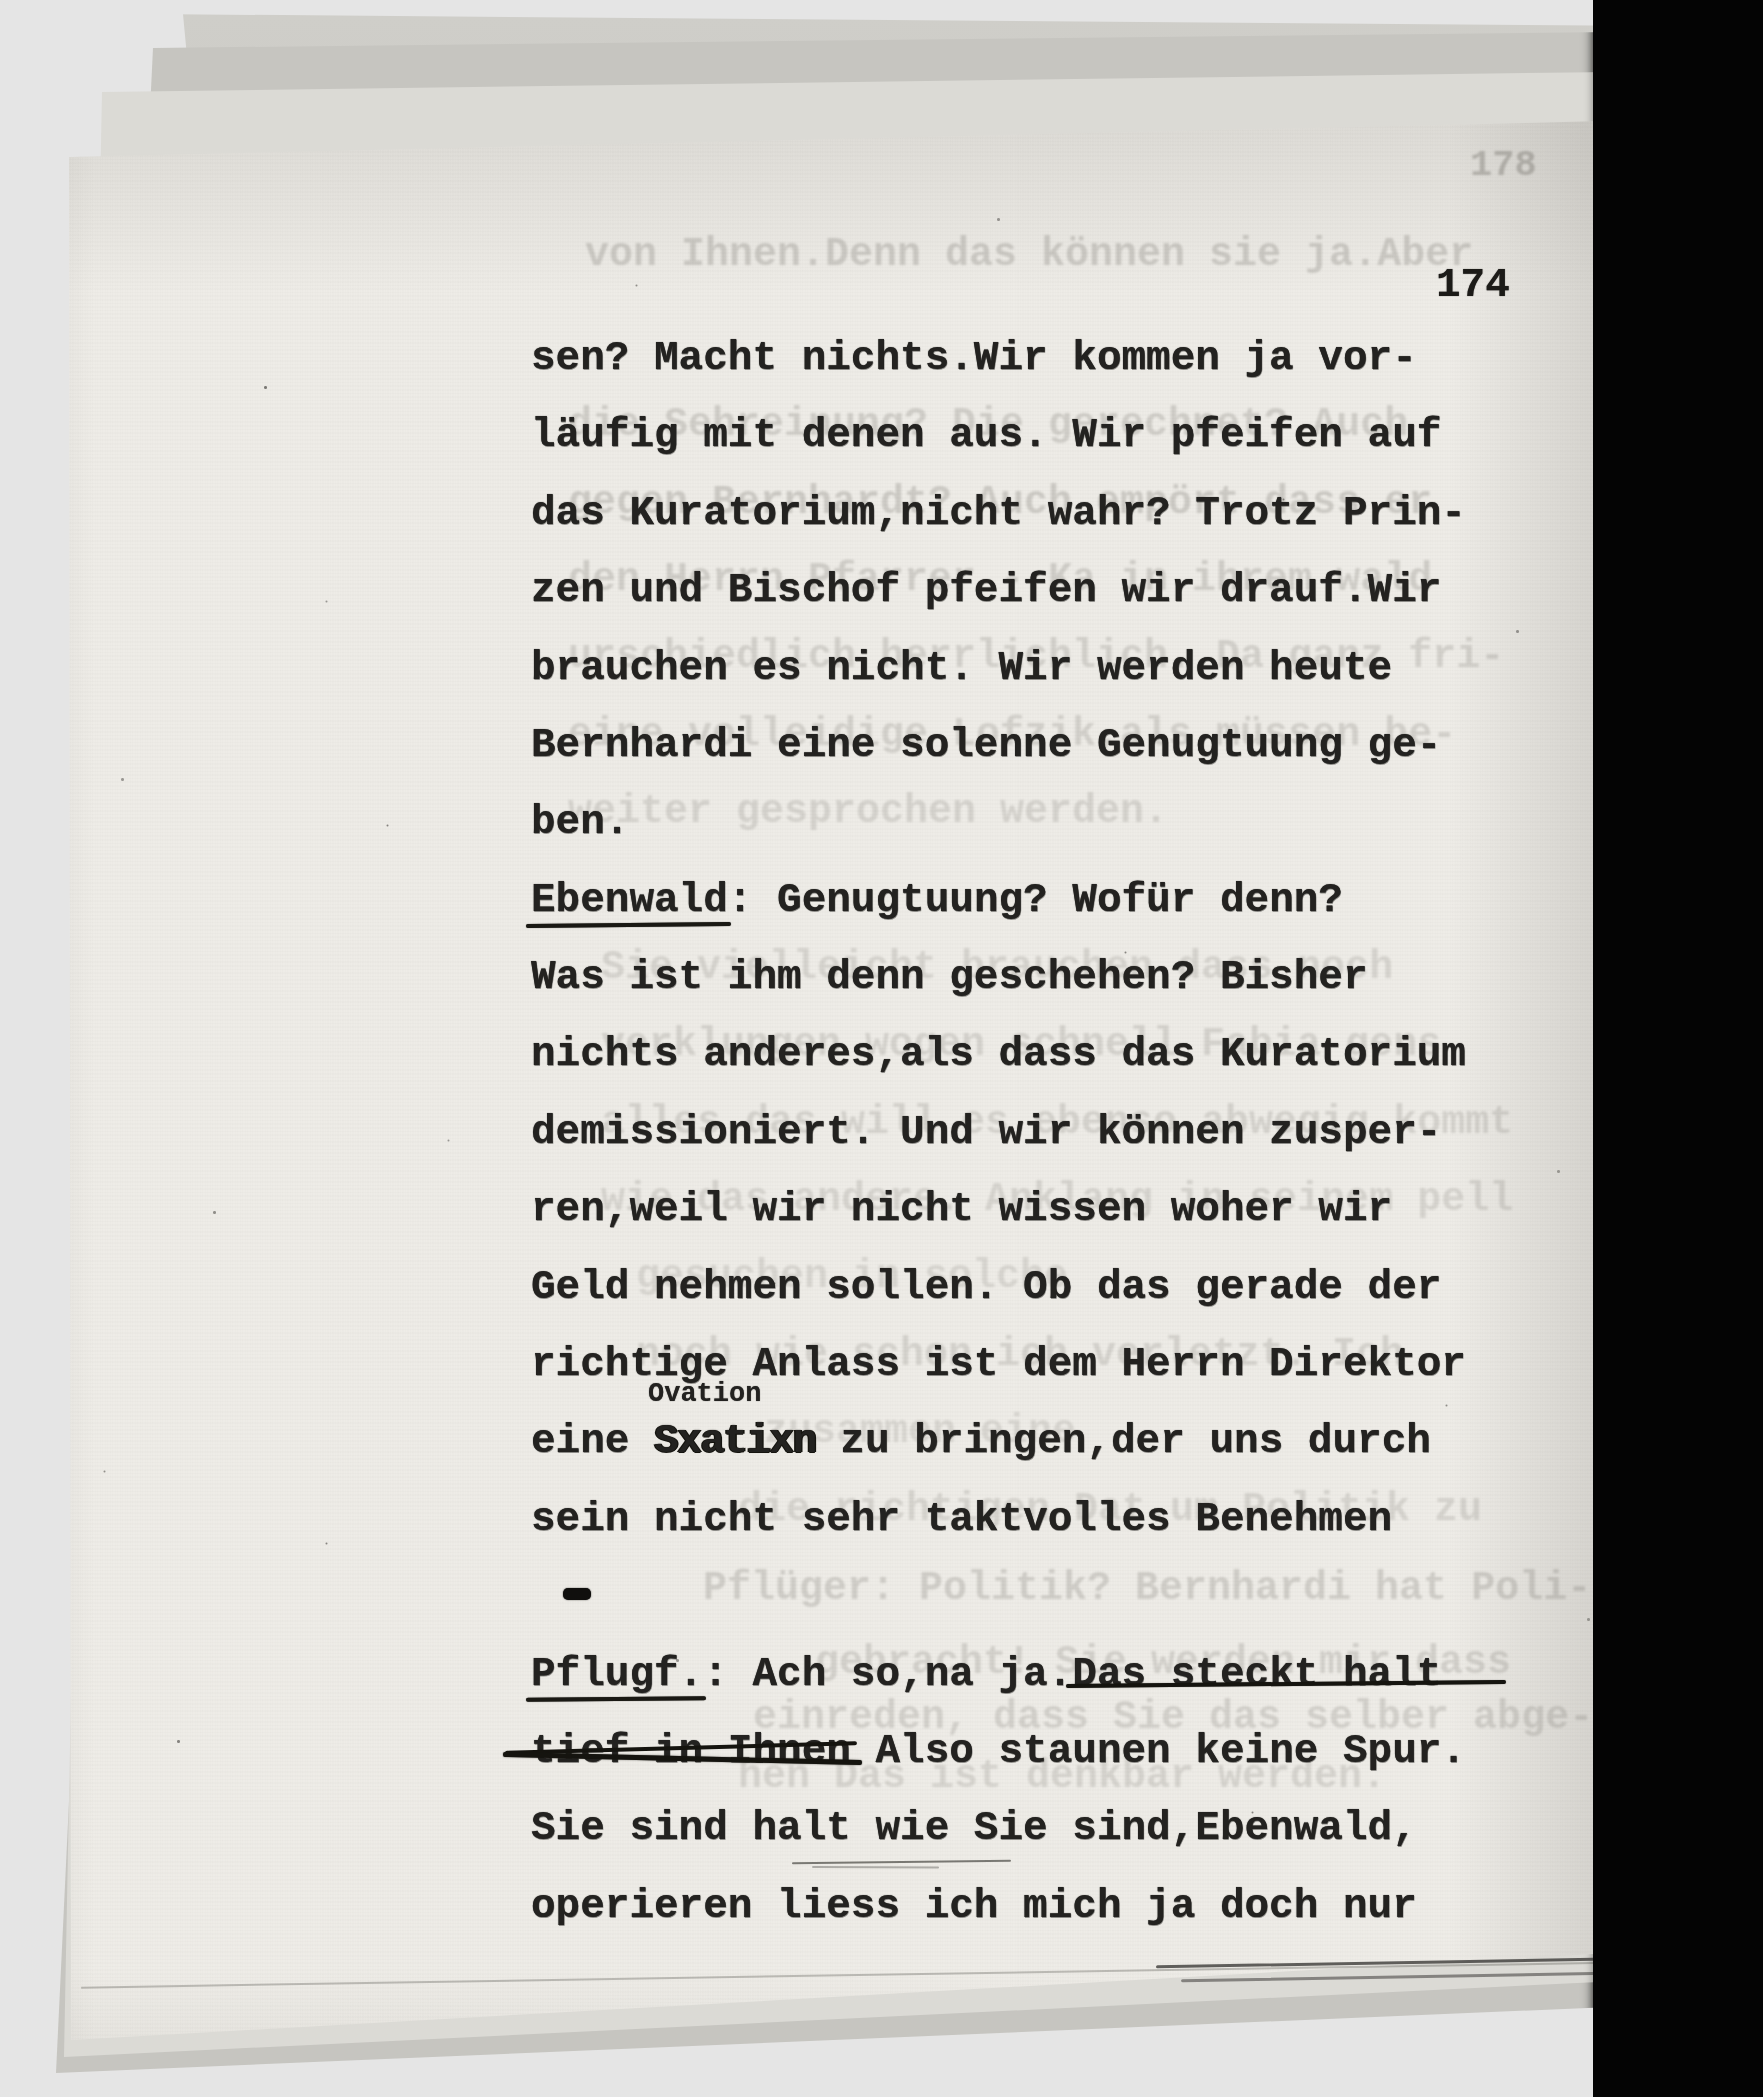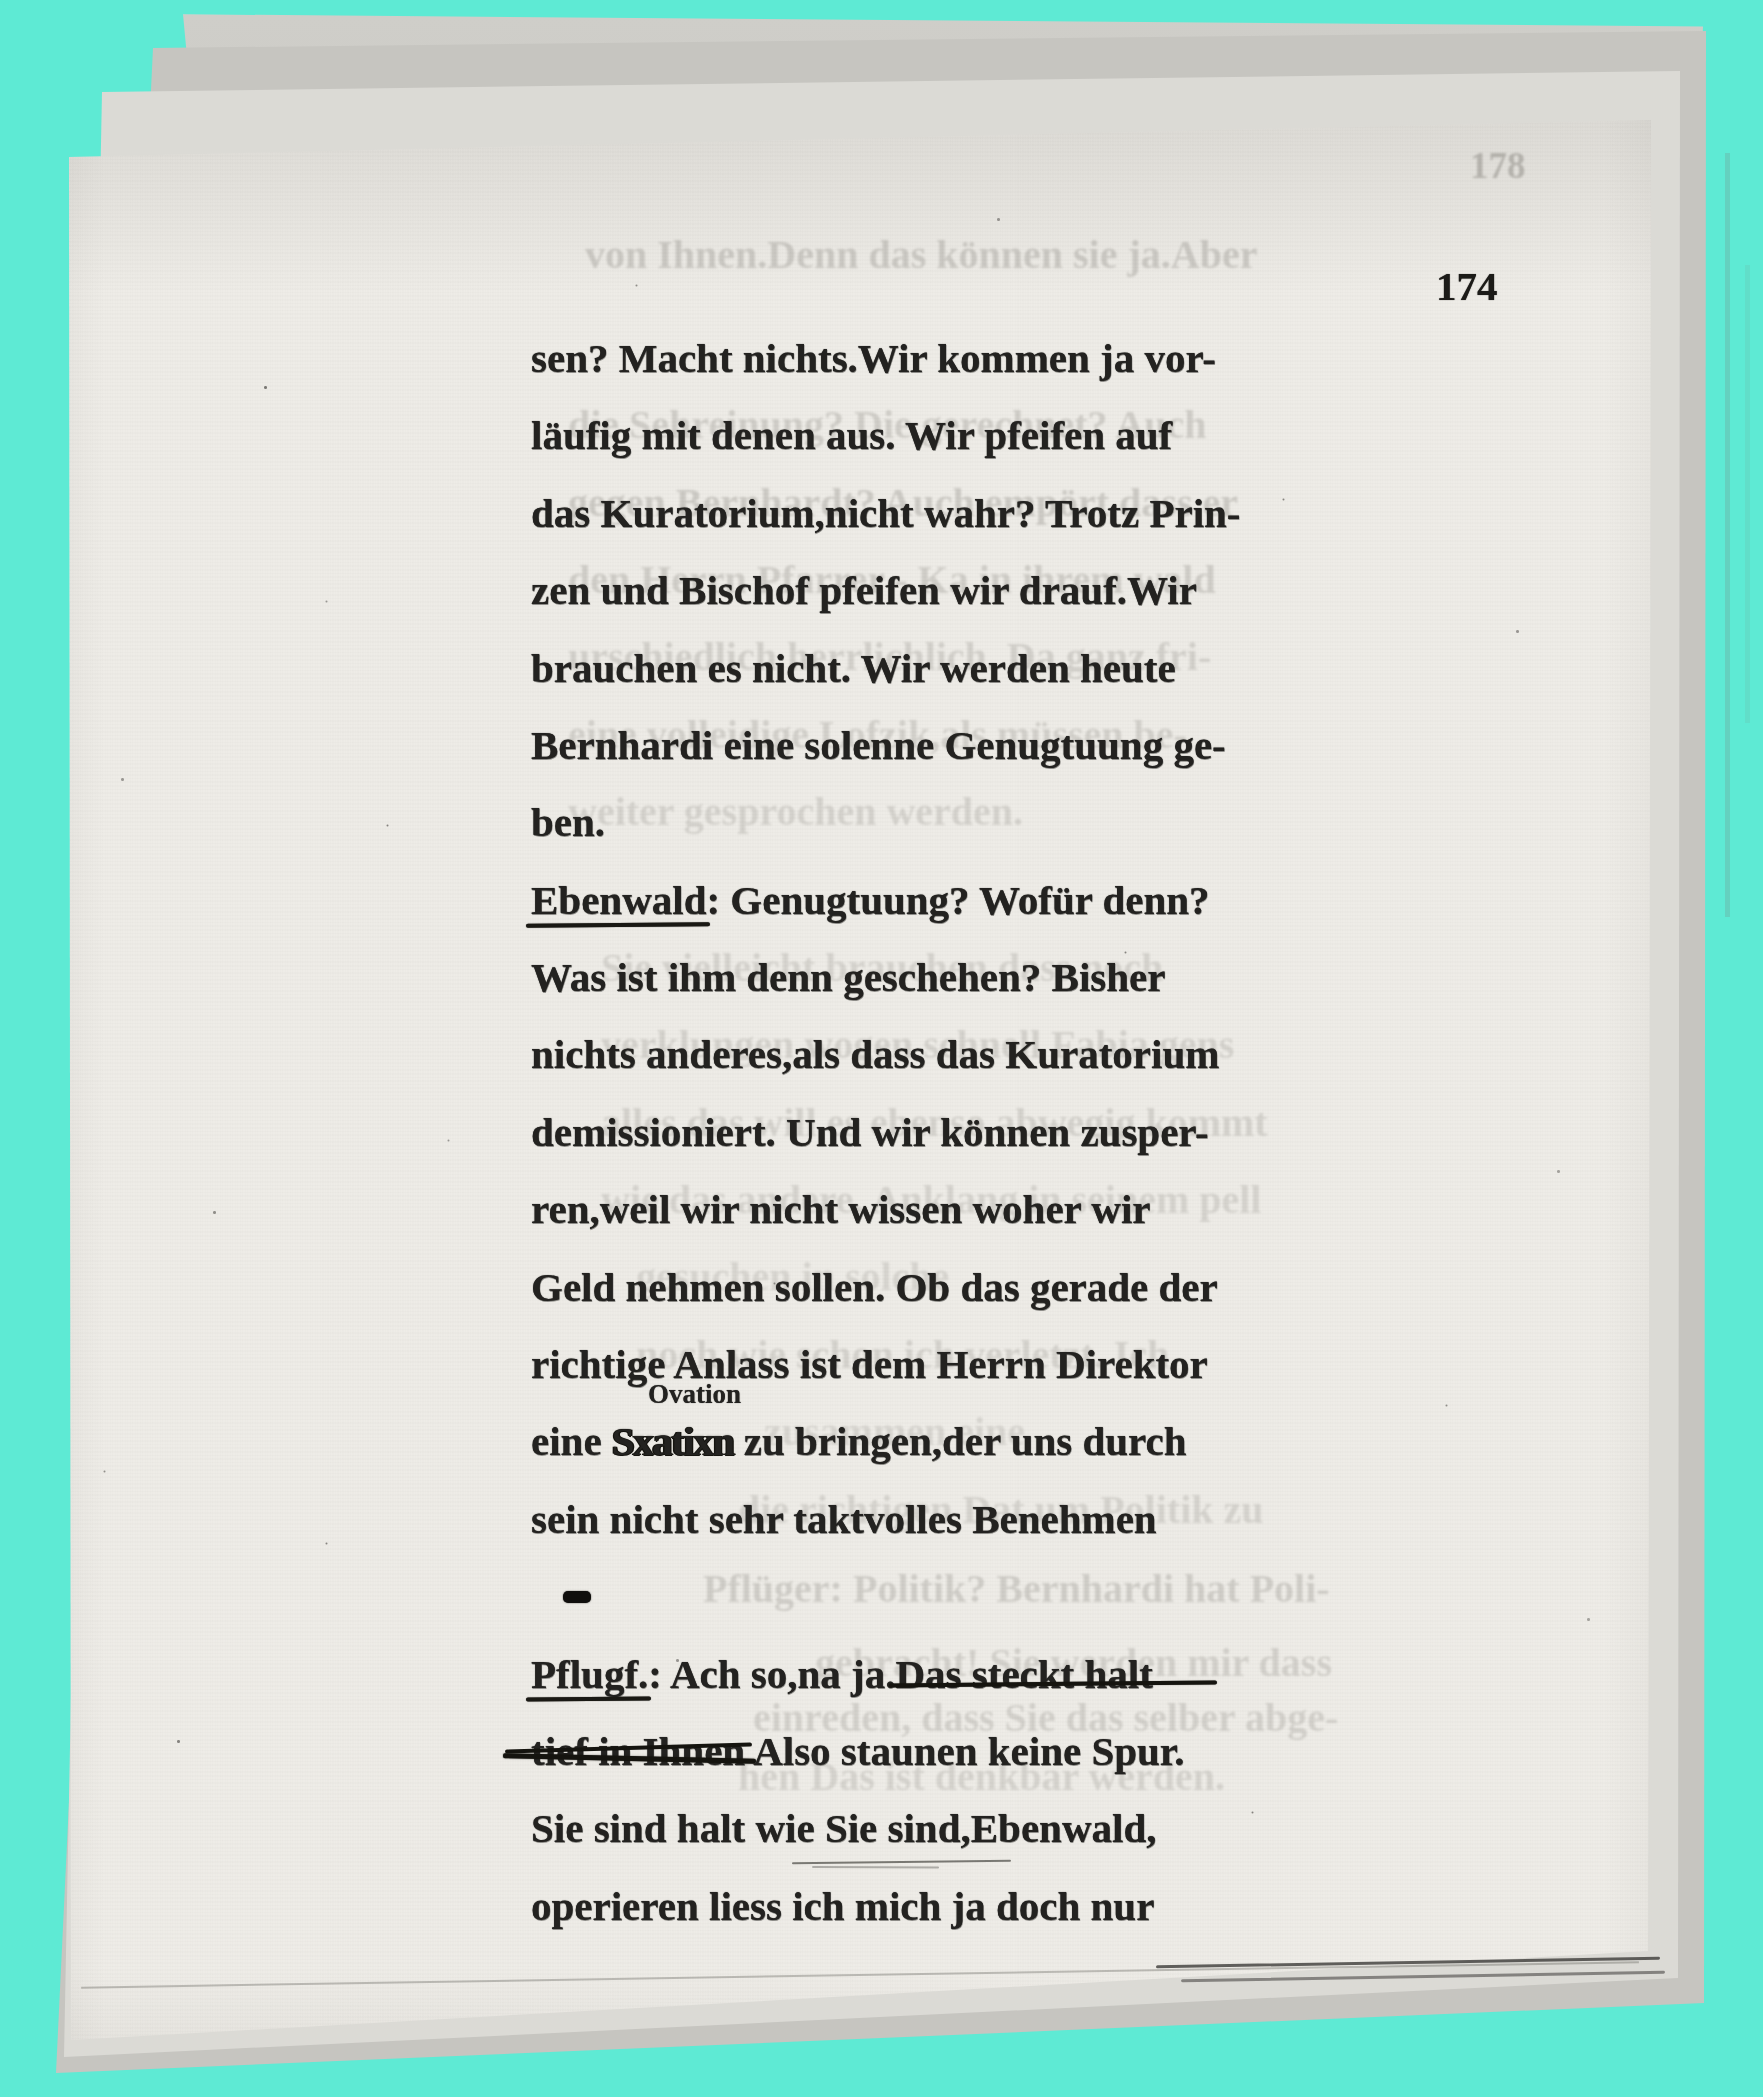--- a/index.html
+++ b/index.html
@@ -1,17 +1,17 @@
 <!DOCTYPE html>
 <html style="font-size:8.1px"><head>
 <meta charset="utf-8">
 <style>
   html,body{margin:0;padding:0;background:#040404;}
-  #scan{position:relative;width:1763px;height:2097px;background:#5eead4;overflow:hidden;
-        font-family:Liberation Serif, serif;}
+  #scan{position:relative;width:1593px;height:2097px;background:#e5e5e5;overflow:hidden;
+        font-family:Liberation Mono, monospace;}
 
   
   .sheet{position:absolute;inset:0;}
   #sheet-c{clip-path:polygon(183px 14.3px,1703px 26.5px,1701px 71px,187px 57px);
            background:linear-gradient(180deg,#f1f0ec 0 5.1px,#cfcec9 15.3px,#a9a8a3 100%);}
   #sheet-b{clip-path:polygon(153px 48px,1706px 31px,1704px 2003px,56px 2073px);
            background:#c6c5c0;box-shadow:inset 0 5.1px 11.2px rgba(15,15,13,.6),inset 0 -4.1px 7.1px rgba(15,15,13,.5);}
   #sheet-a{clip-path:polygon(102px 92px,1680px 71px,1678px 1978px,64px 2057px);
            background:#dbdad5;box-shadow:inset 0 4.1px 8.1px rgba(20,20,18,.45);}
   #page{clip-path:polygon(69px 157px,1651px 120px,1648px 1951px,71px 2040px);

